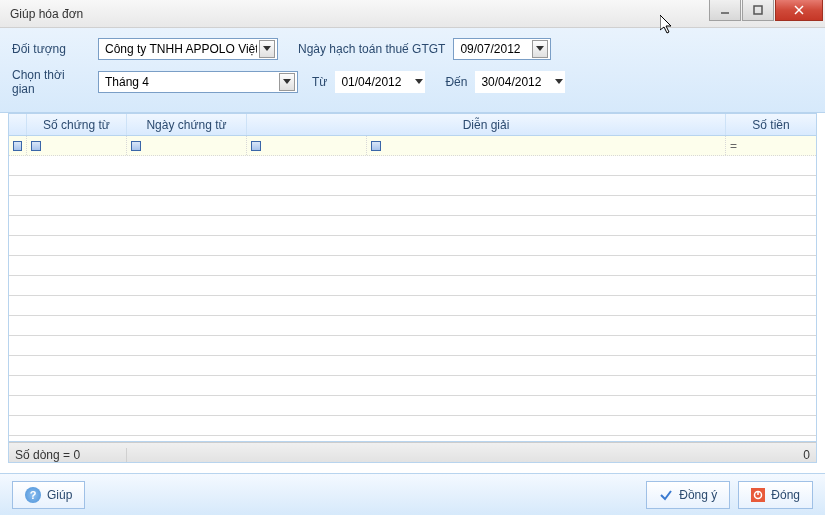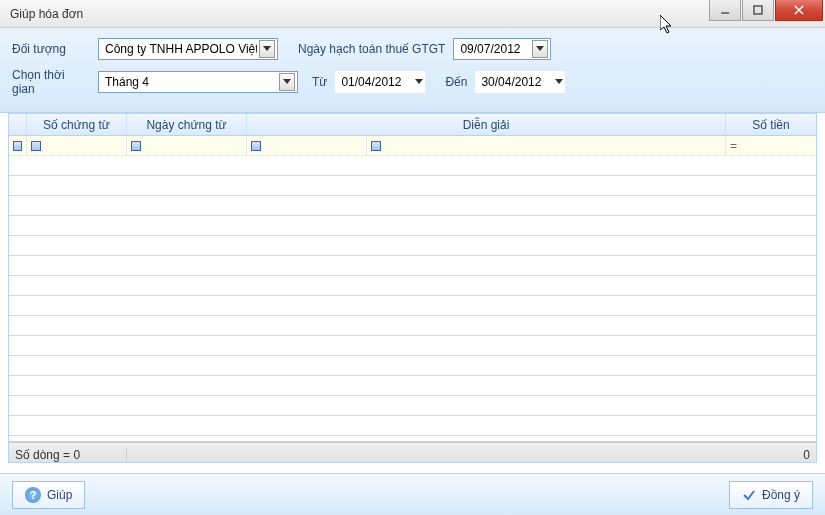--- a/index.html
+++ b/index.html
@@ -225,18 +225,27 @@
       <span class="help-icon">?</span>
       <span>Giúp</span>
     </button>
     <span class="spacer"></span>
     <button class="action-btn">
       <svg class="check-icon" viewBox="0 0 14 14">
           <polyline points="2,7 6,11 12,3" fill="none" stroke="#3a7ad0" stroke-width="2"></polyline>
         </svg>
       <span>Đồng ý</span>
     </button>
+    <button class="action-btn" style="margin-left:8px">
+      <span class="close-icon-sq">
+        <svg width="10" height="10">
+            <circle cx="5" cy="5" r="3.5" fill="none" stroke="#fff" stroke-width="1.5"></circle>
+            <line x1="5" y1="1" x2="5" y2="5" stroke="#fff" stroke-width="1.5"></line>
+          </svg>
+      </span>
+      <span>Đóng</span>
+    </button>
   </div>
 
   <svg class="cursor" width="18" height="20">
     <polygon points="0,0 0,15 4,12 7,18 9,17 6,11 11,11" fill="#fff" stroke="#000" stroke-width="1"></polygon>
   </svg>
 </div>
 
 </body></html>

